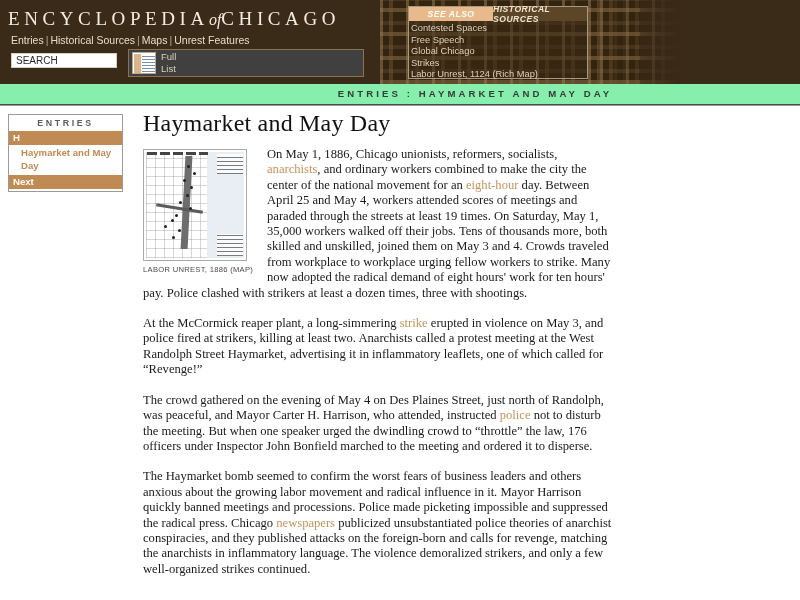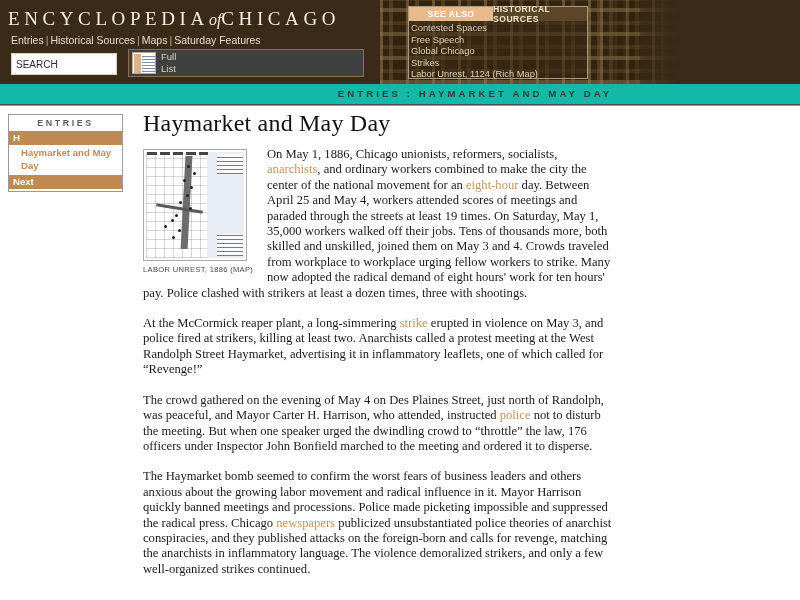--- a/index.html
+++ b/index.html
@@ -68,21 +68,21 @@
   }
   .topnav a {
     color: #e8dcc8; text-decoration: none;
   }
   .topnav .sep { color: #b9a храм; }
   .topnav .sep { color: #bba versus; }
   .topnav .sep { color: #b8a48a; padding: 0 2px; }
 
   .searchbox {
     position: absolute; left: 11px; top: 53px;
-    width: 106px; height: 22px;
+    width: 106px; height: 15px;
     background: #ffffff;
     border: 1px solid #d8cdbb;
     color: #2a2a2a;
     font-family: "Liberation Sans", sans-serif;
     font-size: 10px;
     line-height: 13px;
     padding: 0 4px;
     outline: none;
   }
 
@@ -130,42 +130,42 @@
     border: 1px solid #a79madeira;
     border: 1px solid #a79a82;
     background: rgba(58,41,22,0.55);
   }
   .sa-tabs { display: flex; height: 14px; }
   .sa-tab {
     font-family: "Liberation Sans", sans-serif;
     font-size: 8.6px;
     font-weight: bold;
     letter-spacing: .5px;
-    display: flex; align-items: center; justify-content: center;
+    display: flex; align-items: center; justify-content: center; font-style: italic;
   }
   .sa-tab.active { background: #e8b98a; color: #ffffff; width: 84px; }
   .sa-tab.inactive { background: #5d4528; color: #f0e4cf; flex: 1; }
   .sa-links {
     padding: 2px 0 0 2px;
   }
   .sa-links a {
     display: block;
     color: #e0d3bb;
     font-family: "Liberation Sans", sans-serif;
     font-size: 9.3px;
     line-height: 11.6px;
     text-decoration: none;
     white-space: nowrap;
   }
 
   
   .crumbbar {
     position: relative;
     width: 800px; height: 20px;
-    background: #14b8a6;
+    background: #86efac;
   }
   .crumb {
     position: absolute; left: 0; right: 0; top: 4px;
     text-align: center;
     color: #3a3a3a;
     font-family: "Liberation Sans", sans-serif;
     font-size: 9.6px;
     font-weight: bold;
     letter-spacing: 3.1px;
     padding-left: 150px;
@@ -319,21 +319,21 @@
 
 <div class="header">
   <div class="weave"></div>
   <div class="weave fade"></div>
 
   <div class="masthead">
     <span>ENCYCLOPEDIA</span><span class="of">of</span><span>CHICAGO</span>
   </div>
 
   <div class="topnav">
-    <a href="#">Entries</a><span class="sep">|</span><a href="#">Historical Sources</a><span class="sep">|</span><a href="#">Maps</a><span class="sep">|</span><a href="#">Saturday Features</a>
+    <a href="#">Entries</a><span class="sep">|</span><a href="#">Historical Sources</a><span class="sep">|</span><a href="#">Maps</a><span class="sep">|</span><a href="#">Unrest Features</a>
   </div>
 
   <input class="searchbox" type="text" placeholder="SEARCH" value="SEARCH" style="">
 
   <div class="fullist">
     <div class="fl-thumb"></div>
     <div class="fl-labels">
       <div>Full</div>
       <div>List</div>
     </div>

